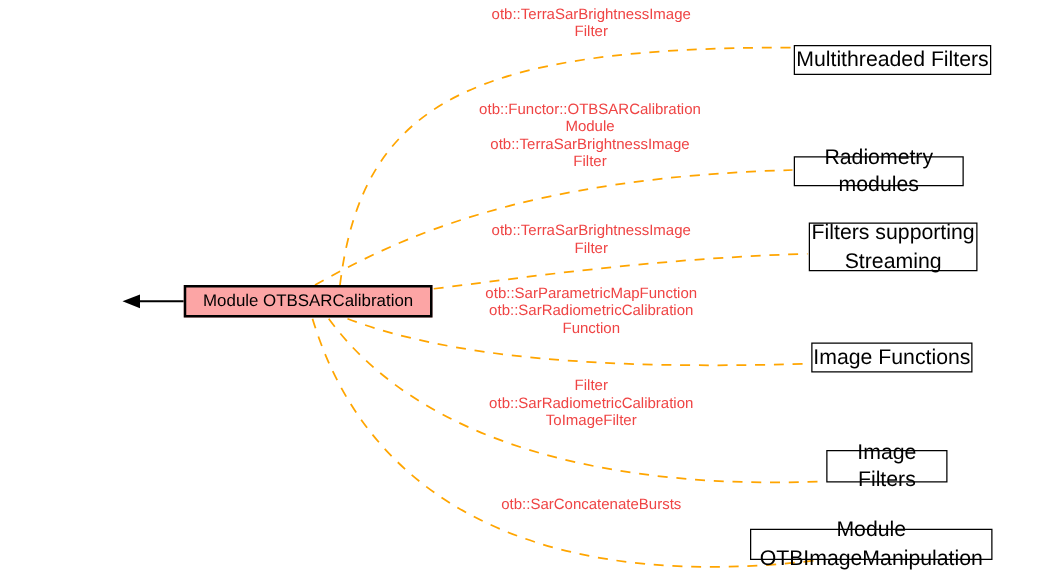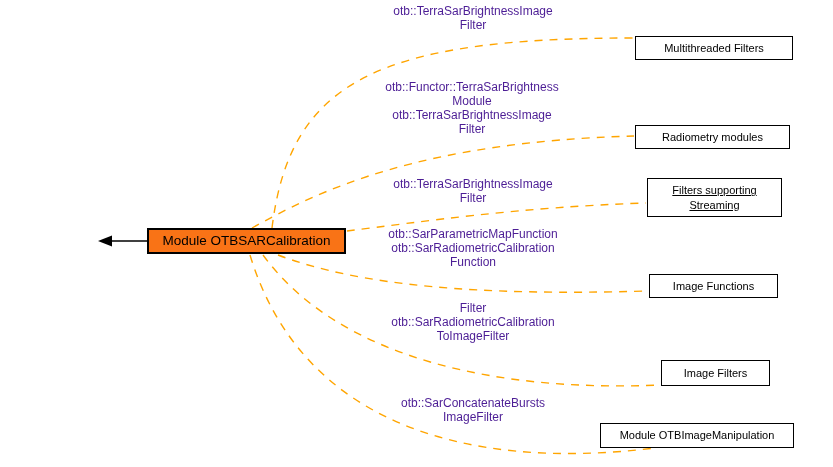--- a/index.html
+++ b/index.html
@@ -7,27 +7,27 @@
     position:relative; width:833px; height:467px;
     background:#ffffff; overflow:hidden;
     font-family:"Liberation Sans", sans-serif;
     color:#000;
   }
   svg.edges { position:absolute; left:0; top:0; width:833px; height:467px; pointer-events:none; }
   .node {
     position:absolute; box-sizing:border-box;
     display:flex; align-items:center; justify-content:center;
     text-align:center; background:#ffffff; border:1px solid #000000;
-    font-size:11px; line-height:1.3; cursor:pointer; white-space:normal;
+    font-size:17px; line-height:1.3; cursor:pointer; white-space:normal;
   }
-  .node.main { background:#f97316; border-width:2px; font-size:13.5px;text-align:right; }
-  .node.wrap { padding:0 0;text-decoration:underline; }
+  .node.main { background:#fca5a5; border-width:2px; font-size:13.5px;text-align:right; }
+  .node.wrap { padding:0 0; }
   .edge-label {
     position:absolute; font-size:12px; line-height:14px;
-    text-align:center; color:#4c1d95; pointer-events:none;
+    text-align:center; color:#ef4444; pointer-events:none;
   }
 </style>
 </head>
 <body>
 
 <div class="stage">
 
   <svg class="edges" viewBox="0 0 833 467">
     <g fill="none" stroke-width="1.4" stroke-dasharray="8,7">
       <path d="M272,228 C290,80 380,38 634,38" stroke="#ffa500"></path>
@@ -45,47 +45,47 @@
 
 
   <div class="node main" style="left:147px; top:228px; width:199px; height:26px;">
     <span>Module OTBSARCalibration</span>
   </div>
 
   <div class="node" style="left:635px; top:36px; width:158px; height:24px;">
     <span>Multithreaded Filters</span>
   </div>
 
-  <div class="node" style="left:635px; top:125px; width:155px; height:24px;">
+  <div class="node" style="left:635px; top:125px; width:136px; height:24px;">
     <span>Radiometry modules</span>
   </div>
 
   <div class="node wrap" style="left:647px; top:178px; width:135px; height:39px;">
     <span>Filters supporting Streaming</span>
   </div>
 
   <div class="node" style="left:649px; top:274px; width:129px; height:24px;">
     <span>Image Functions</span>
   </div>
 
-  <div class="node" style="left:661px; top:360px; width:109px; height:26px;">
+  <div class="node" style="left:661px; top:360px; width:97px; height:26px;">
     <span>Image Filters</span>
   </div>
 
   <div class="node" style="left:600px; top:423px; width:194px; height:25px;align-items:center;">
     <span>Module OTBImageManipulation</span>
   </div>
 
   <div class="edge-label" style="left:363px; top:4px; width:220px;">
     <div>otb::TerraSarBrightnessImage</div>
     <div>Filter</div>
   </div>
 
   <div class="edge-label" style="left:360px; top:80px; width:224px;">
-    <div>otb::Functor::TerraSarBrightness</div>
+    <div>otb::Functor::OTBSARCalibration</div>
     <div>Module</div>
     <div>otb::TerraSarBrightnessImage</div>
     <div>Filter</div>
   </div>
 
   <div class="edge-label" style="left:363px; top:177px; width:220px;">
     <div>otb::TerraSarBrightnessImage</div>
     <div>Filter</div>
   </div>
 
@@ -96,16 +96,15 @@
   </div>
 
   <div class="edge-label" style="left:361px; top:301px; width:224px;">
     <div>Filter</div>
     <div>otb::SarRadiometricCalibration</div>
     <div>ToImageFilter</div>
   </div>
 
   <div class="edge-label" style="left:363px; top:396px; width:220px;">
     <div>otb::SarConcatenateBursts</div>
-    <div>ImageFilter</div>
   </div>
 
 </div>
 
 </body></html>

